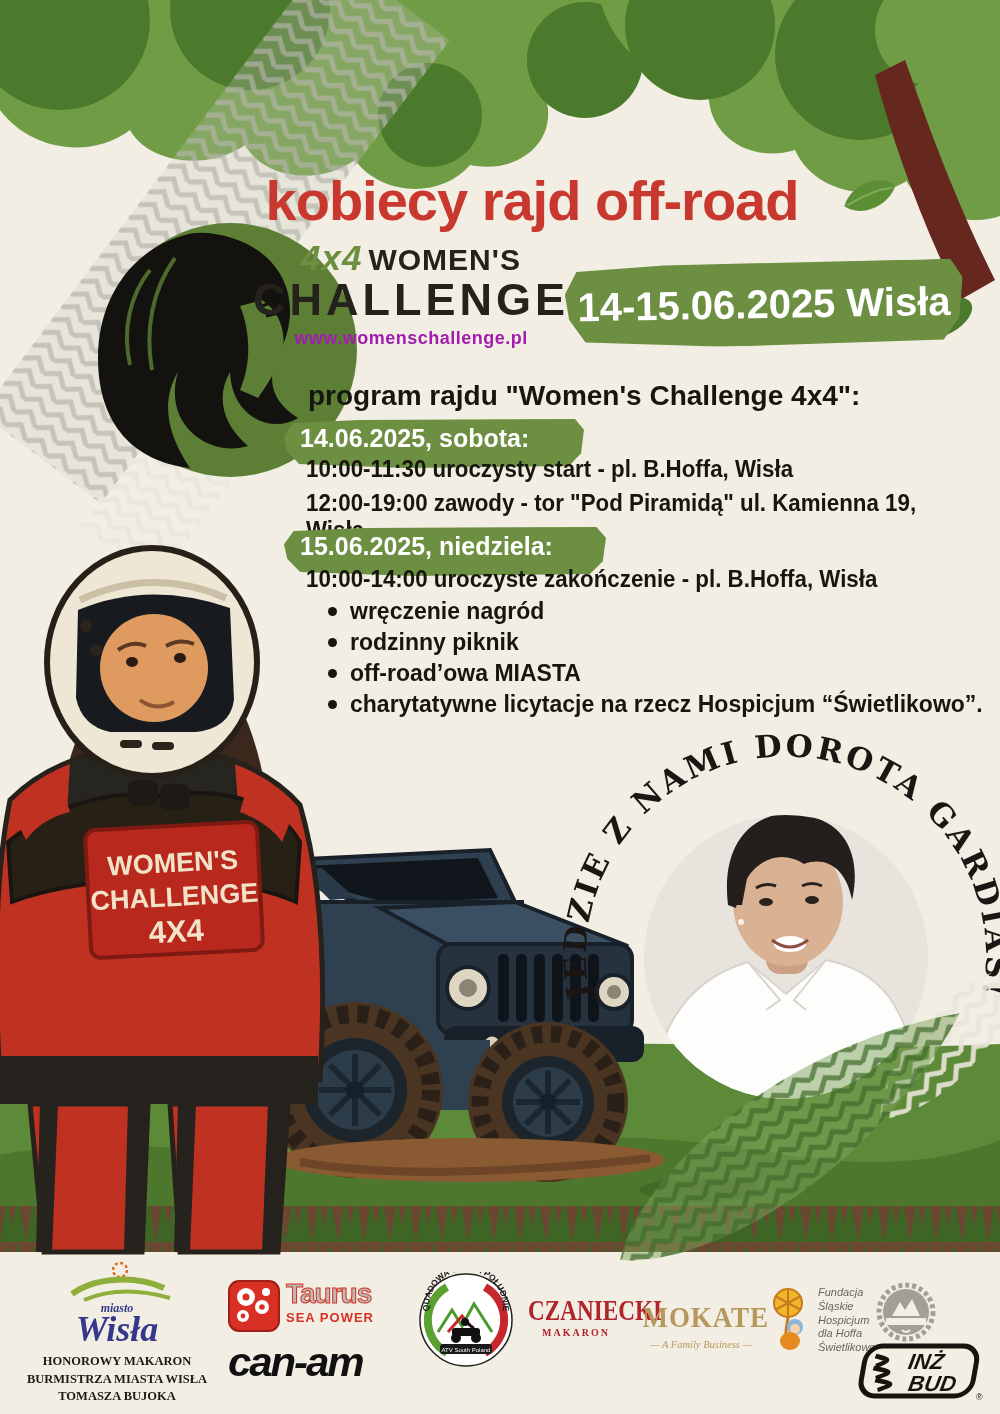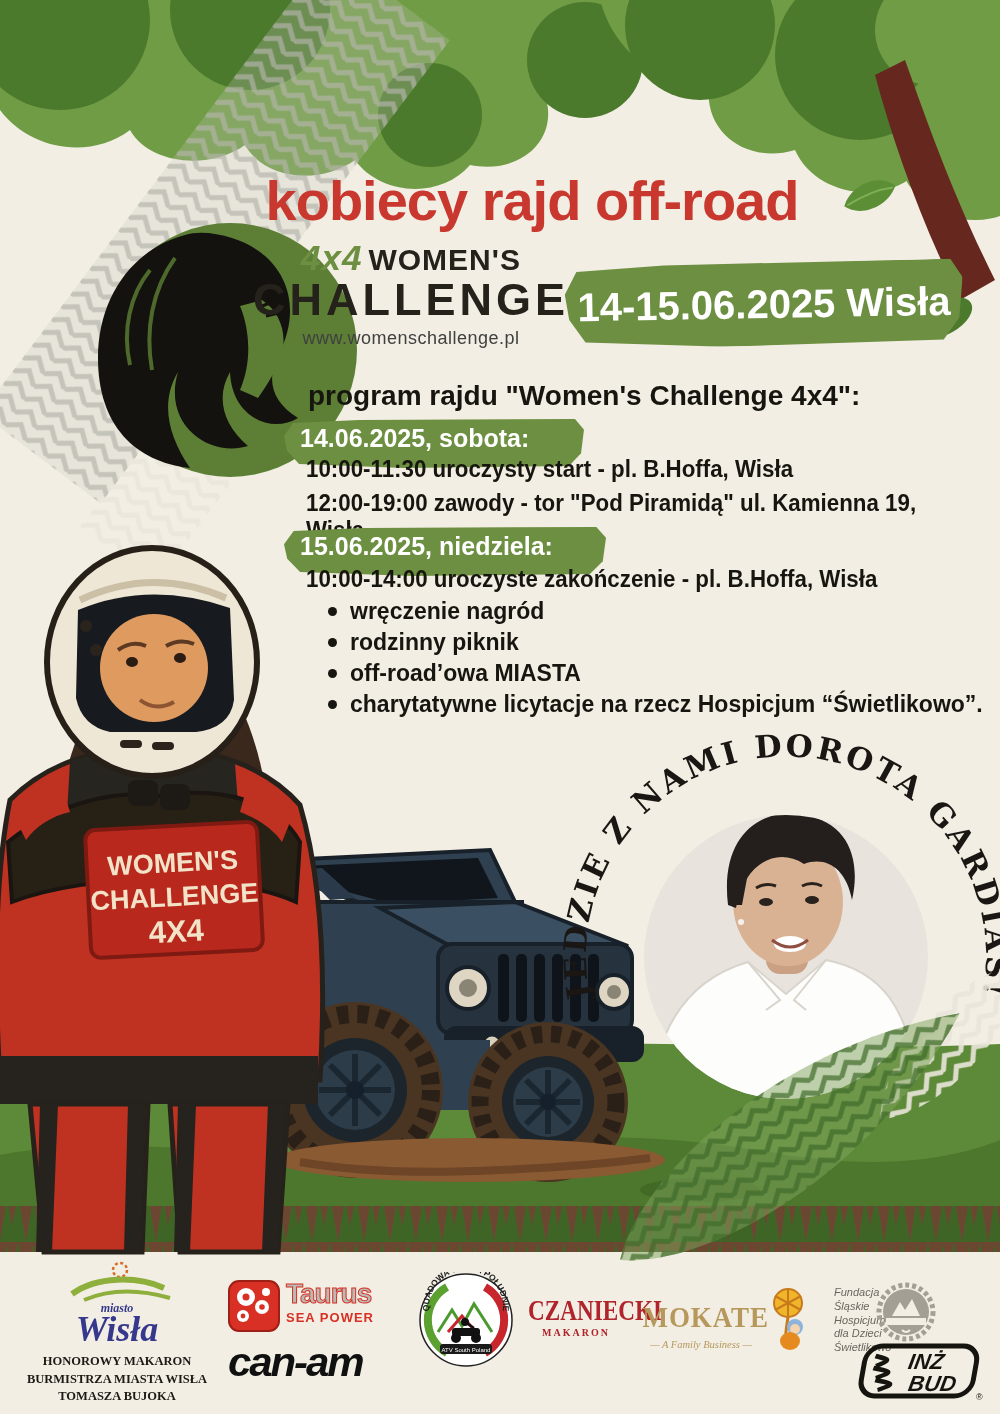--- a/index.html
+++ b/index.html
@@ -7,21 +7,21 @@
   .poster{position:relative;width:1000px;height:1414px;background:#f2eee3;overflow:hidden;
           font-family:"Liberation Sans",sans-serif;}
   .bg{position:absolute;left:0;top:0;z-index:0;}
   .txt{position:absolute;z-index:2;}
   .title{left:32px;top:168px;width:1000px;text-align:center;font-size:56px;font-weight:bold;
          color:#c9382f;letter-spacing:-1px;}
   .logoText{left:246px;top:240px;width:330px;text-align:center;color:#25221c;line-height:1;}
   .logoRow1{font-size:30px;font-weight:bold;letter-spacing:1px;}
   .logo4x4{color:#6d8f41;font-style:italic;font-size:35px;font-weight:bold;margin-right:6px;}
   .logoRow2{font-size:45px;font-weight:bold;letter-spacing:4px;margin-top:2px;}
-  .logoUrl{font-size:18px;font-weight:normal;color:#404040;margin-top:7px;letter-spacing:.5px;}
+  .logoUrl{font-size:18px;font-weight:bold;color:#a21caf;margin-top:7px;letter-spacing:.5px;}
   .brush{background:#6d8f41;color:#fff;font-weight:bold;
          clip-path:polygon(0% 35%,3% 8%,25% 2%,97% 0%,100% 22%,99% 70%,95% 96%,40% 100%,5% 92%,1% 65%);}
   .dateBrush{left:565px;top:262px;width:398px;height:84px;font-size:40px;line-height:84px;
              text-align:center;transform:rotate(-1deg);}
   .dayBrush{height:49px;line-height:38px;font-size:25px;padding-left:16px;box-sizing:border-box;}
   .day1{left:284px;top:419px;width:300px;}
   .day2{left:284px;top:527px;width:322px;}
   .progHead{left:308px;top:380px;font-size:28px;font-weight:bold;color:#17150f;}
   .progLine{font-size:23px;font-weight:bold;color:#17150f;transform:scaleX(.97);transform-origin:left;}
   .l1a{left:306px;top:456px;} .l1b{left:306px;top:490px;} .l2a{left:306px;top:566px;}
@@ -50,21 +50,21 @@
   .quad{left:418px;top:20px;}
   .czan{left:516px;top:44px;width:120px;text-align:center;}
   .czanWord{font-family:"Liberation Serif",serif;font-weight:bold;font-size:29px;color:#b0242b;
             transform:scaleX(.8);transform-origin:center;white-space:nowrap;line-height:1;}
   .czanSub{font-family:"Liberation Serif",serif;font-weight:bold;font-size:10px;color:#b0242b;
             letter-spacing:2px;margin-top:2px;}
   .mokate{left:636px;top:50px;width:130px;text-align:center;color:#b6985c;}
   .mokateWord{font-family:"Liberation Serif",serif;font-weight:bold;font-size:30px;letter-spacing:1px;
             transform:scaleX(.9);transform-origin:center;white-space:nowrap;line-height:1;}
   .mokateSub{font-family:"Liberation Serif",serif;font-style:italic;font-size:10.5px;margin-top:7px;}
-  .fund{left:764px;top:34px;display:flex;gap:22px;align-items:center;}
+  .fund{left:764px;top:34px;display:flex;gap:6px;align-items:center;}
   .fundLines{font-size:11px;color:#6a665f;font-style:italic;line-height:1.25;}
   .badgeGray{left:874px;top:30px;}
   .inzbud{left:854px;top:90px;}
 </style>
 </head>
 <body>
 
 <div class="poster">
 
   <svg class="bg" width="1000" height="1414" viewBox="0 0 1000 1414">
@@ -373,21 +373,21 @@
         <path d="M24,2 L24,30 M11,9 L37,23 M11,23 L37,9" stroke="#c77a1c" stroke-width="2"></path>
         <path d="M24,30 L22,44 q-1,5 4,5" stroke="#c77a1c" stroke-width="3" fill="none"></path>
         <circle cx="31" cy="40" r="8" fill="#8fb4dc"></circle>
         <circle cx="31" cy="42" r="5" fill="#f3d4ae"></circle>
         <ellipse cx="26" cy="54" rx="10" ry="9" fill="#e58a1f"></ellipse>
       </svg>
       <div class="fundLines">
         <div>Fundacja</div>
         <div>Śląskie</div>
         <div>Hospicjum</div>
-        <div>dla Dzieci</div>
+        <div>dla Hoffa</div>
         <div>Świetlikowo</div>
       </div>
     </div>
 
     <svg class="sp badgeGray" width="64" height="64" viewBox="0 0 64 64">
       <circle cx="32" cy="30" r="27" fill="none" stroke="#a49f95" stroke-width="5" stroke-dasharray="4 3"></circle>
       <circle cx="32" cy="30" r="23" fill="#a49f95"></circle>
       <path d="M18,34 L26,20 L31,28 L38,17 L46,34 Z" fill="#f2eee3"></path>
       <rect x="12" y="36" width="40" height="7" fill="#f2eee3"></rect>
       <path d="M28,48 q4,4 8,0" stroke="#f2eee3" stroke-width="2" fill="none"></path>

